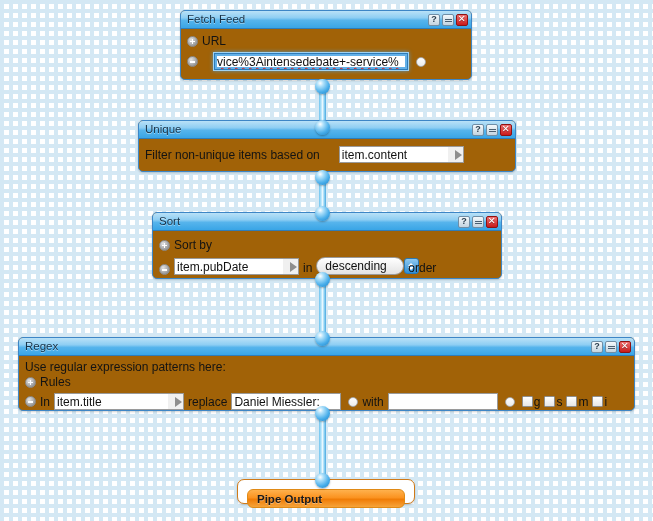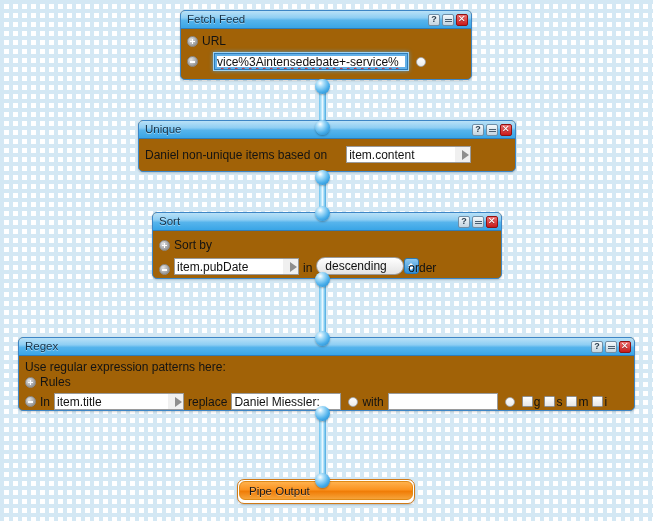--- a/index.html
+++ b/index.html
@@ -183,23 +183,24 @@
     background:radial-gradient(circle at 35% 28%,#ffffff 0%,#aee0fa 22%,#49aeea 60%,#1b7fc4 100%);
     box-shadow:0 1px 2px rgba(0,0,0,.3);
   }
 
   
   .pipeout{
     position:absolute;z-index:5;
     border:1px solid #d07a18;
     border-radius:7px;
     background:#fff;
-    padding:1px;
+    padding:9px;
     box-sizing:border-box;
     box-shadow:0 1px 2px rgba(0,0,0,.2);
+    font-weight:bold;
   }
   .pipeout .inner{
     border-radius:6px;
     background:linear-gradient(to bottom,#ffb14d 0%,#fb9320 45%,#f07c06 55%,#f6a43a 100%);
     border:1px solid #e08a16;
     height:19px;display:flex;align-items:center;padding-left:9px;
     box-sizing:border-box;
   }
   .pipeout .inner span{
     font-size:11.5px;color:#1b1b1b;
@@ -265,21 +266,21 @@
       <span class="wbtn min">
           <i></i>
         </span>
       <span class="wbtn close">
           <span>✕</span>
         </span>
     </span>
   </div>
   <div class="body" style="padding-top:7px;">
     <div class="row">
-      <span class="lbl">Daniel non-unique items based on</span>
+      <span class="lbl">Filter non-unique items based on</span>
       <span class="field hasarrow" style="width:125px;margin-left:15px;justify-content:center;">
         <span class="val">item.content</span>
         <span class="tri"></span>
       </span>
     </div>
   </div>
 </div>
 
 <div class="module" style="left:152px;top:212px;width:350px;height:67px;">
   <div class="titlebar">

